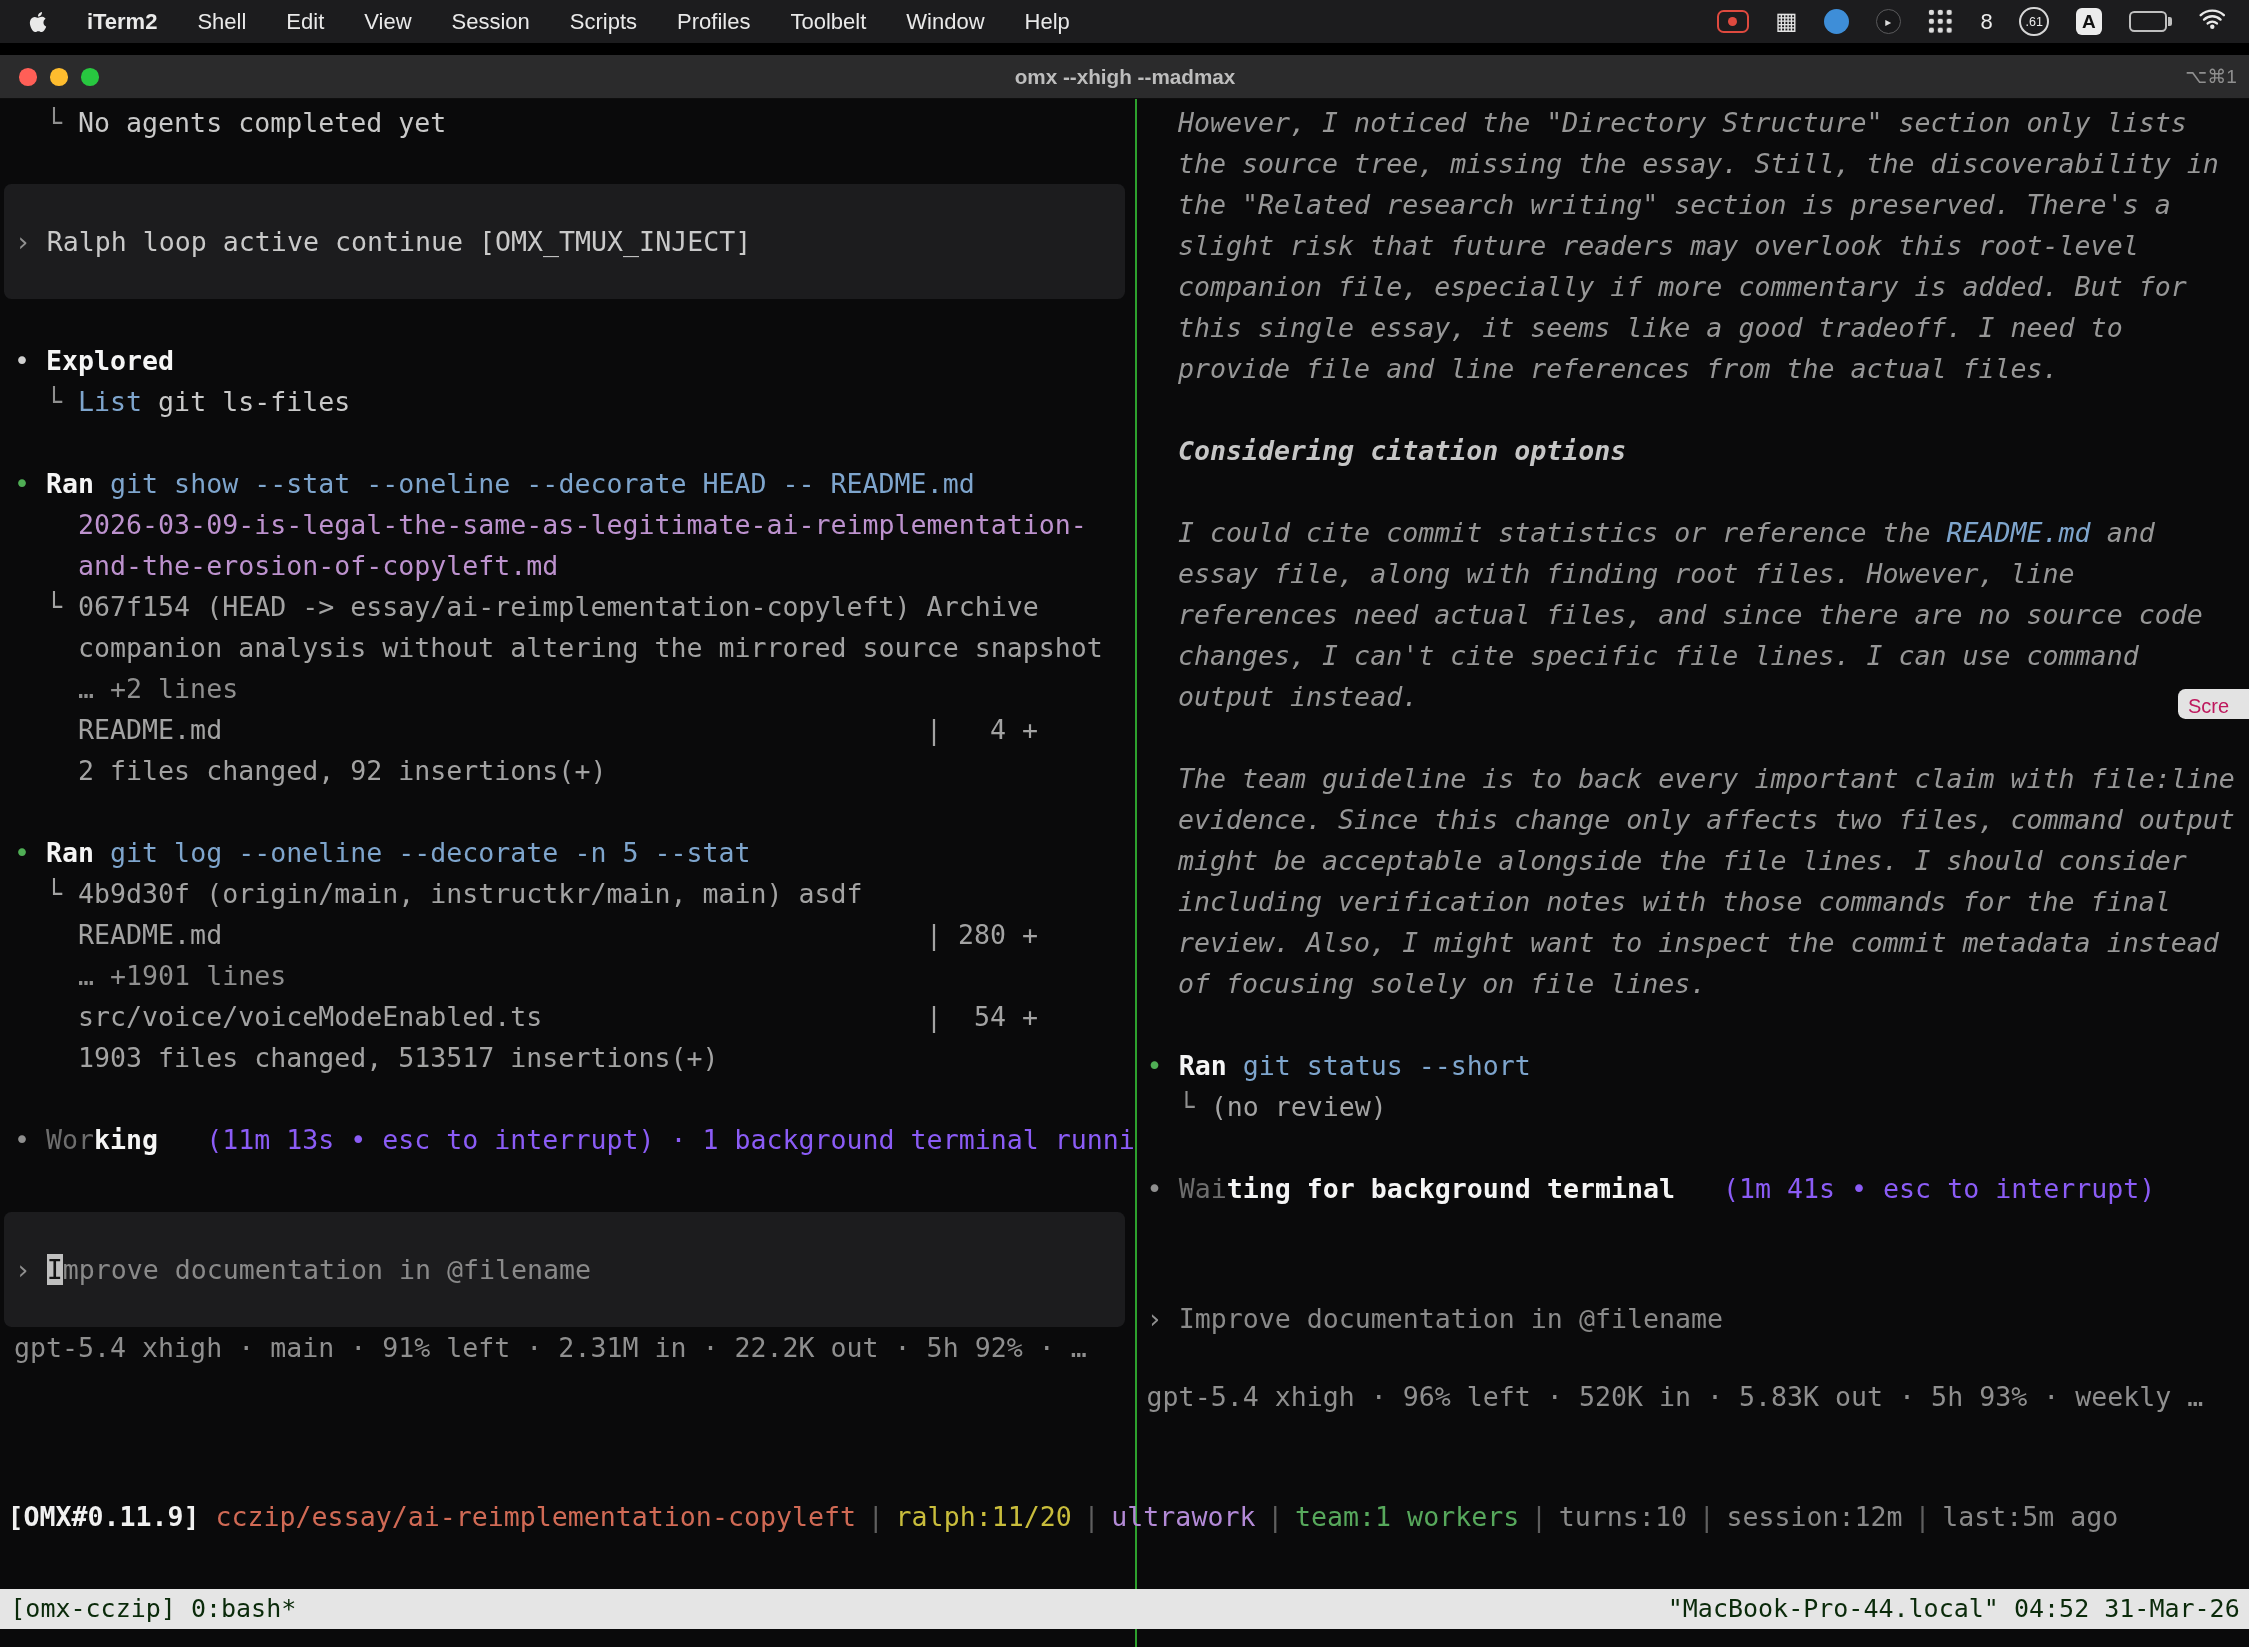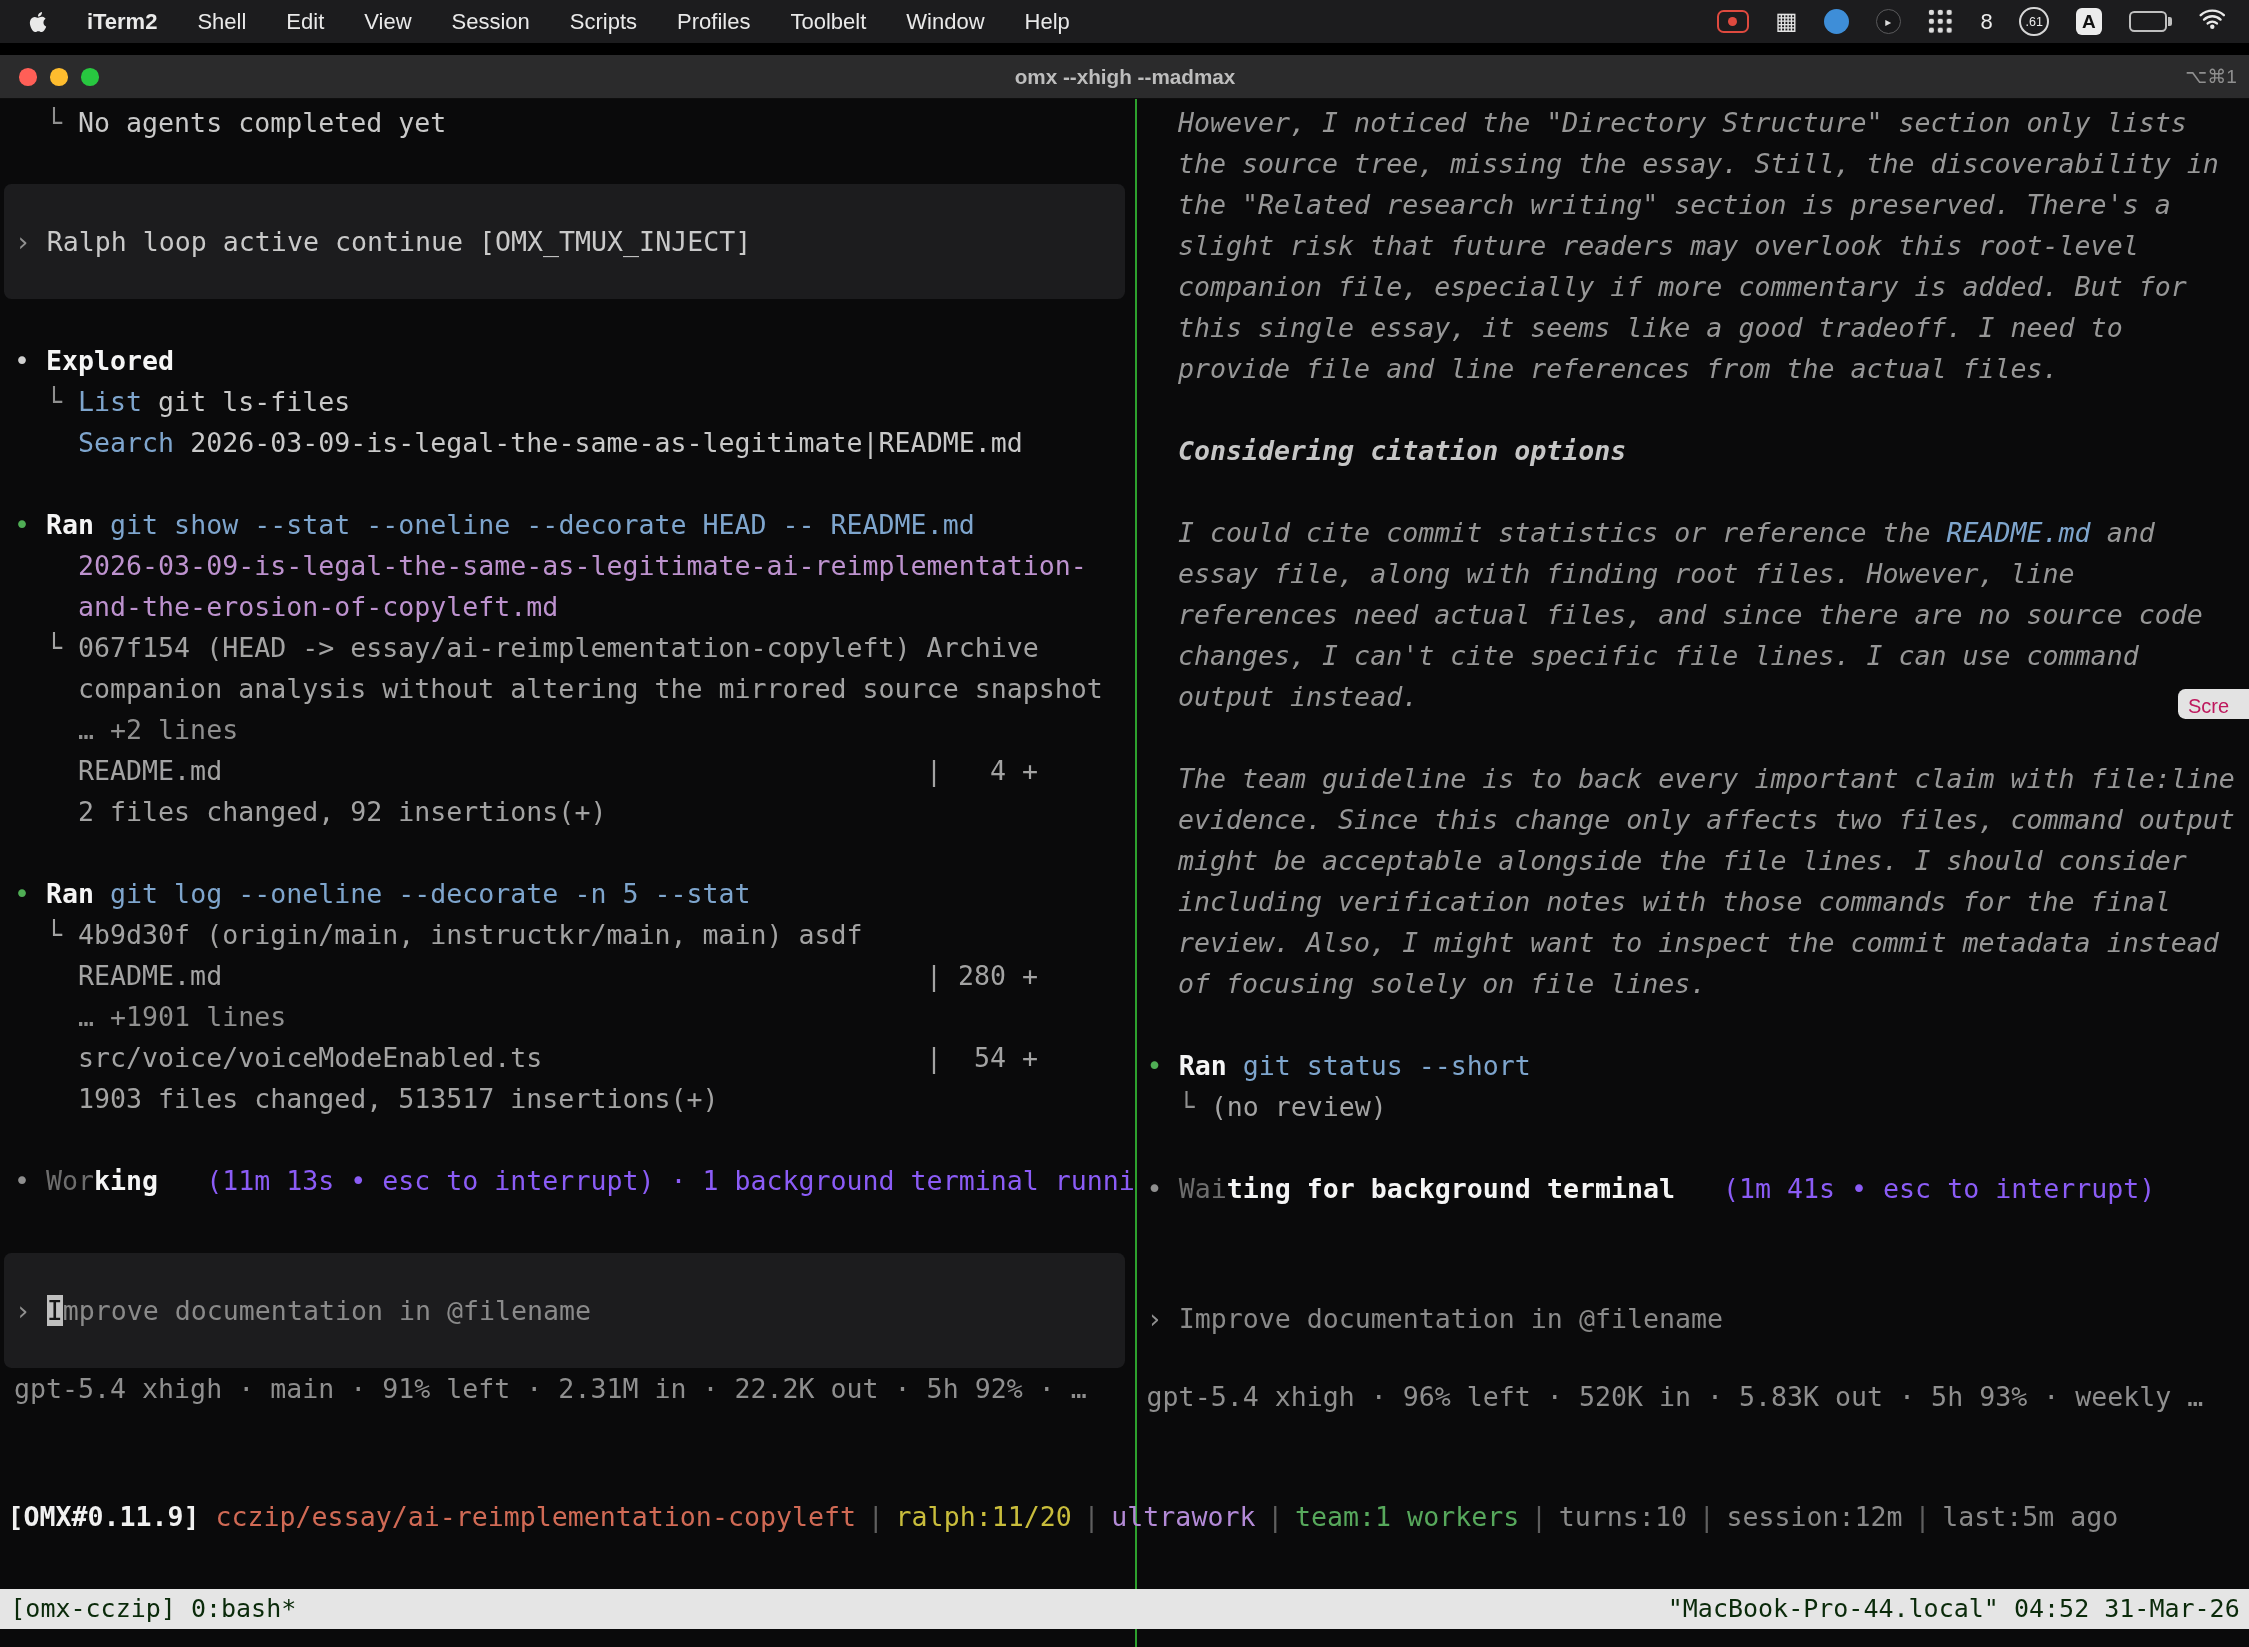--- a/index.html
+++ b/index.html
@@ -151,21 +151,20 @@
 
     <div class="pane pane-left">
       <div class="row"><span class="c-dim">  └ </span><span class="c-fg">No agents completed yet</span></div>
       <div class="gap"></div>
 
       <div class="cmdbox"><span class="c-dim">› </span><span class="c-fg">Ralph loop active continue [OMX_TMUX_INJECT]</span></div>
       <div class="gap"></div>
 
       <div class="row"><span class="c-bullet">• </span><span class="c-white">Explored</span></div>
       <div class="row"><span class="c-dim">  └ </span><span class="c-blue">List</span><span class="c-fg"> git ls-files</span></div>
-      <div class="row"><span>    </span><span class="c-blue">Search</span><span class="c-fg"> 2026-03-09-is-legal-the-same-as-legitimate|README.md</span></div>
       <div class="gap"></div>
 
       <div class="row"><span class="c-green">• </span><span class="c-white">Ran </span><span class="c-blue">git show --stat --oneline --decorate HEAD -- README.md</span></div>
       <div class="row c-mag">    2026-03-09-is-legal-the-same-as-legitimate-ai-reimplementation-</div>
       <div class="row c-mag">    and-the-erosion-of-copyleft.md</div>
       <div class="row c-out">  └ 067f154 (HEAD -&gt; essay/ai-reimplementation-copyleft) Archive</div>
       <div class="row c-out">    companion analysis without altering the mirrored source snapshot</div>
       <div class="row c-dim">    … +2 lines</div>
       <div class="row c-out"><span class="statfile">    README.md</span><span>|   4 +</span></div>
       <div class="row c-out">    2 files changed, 92 insertions(+)</div>

